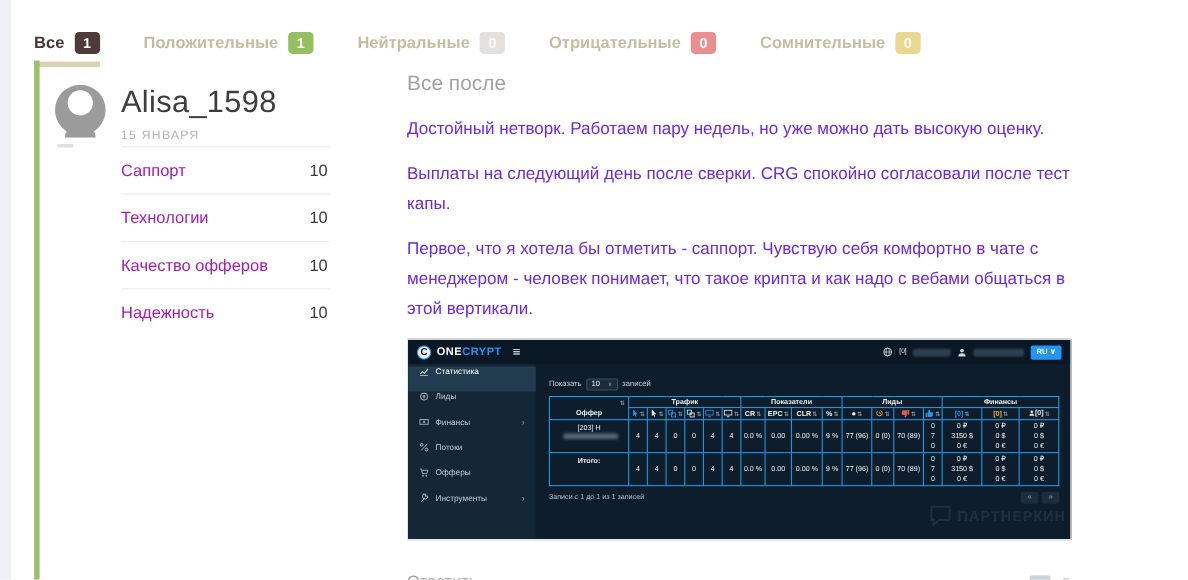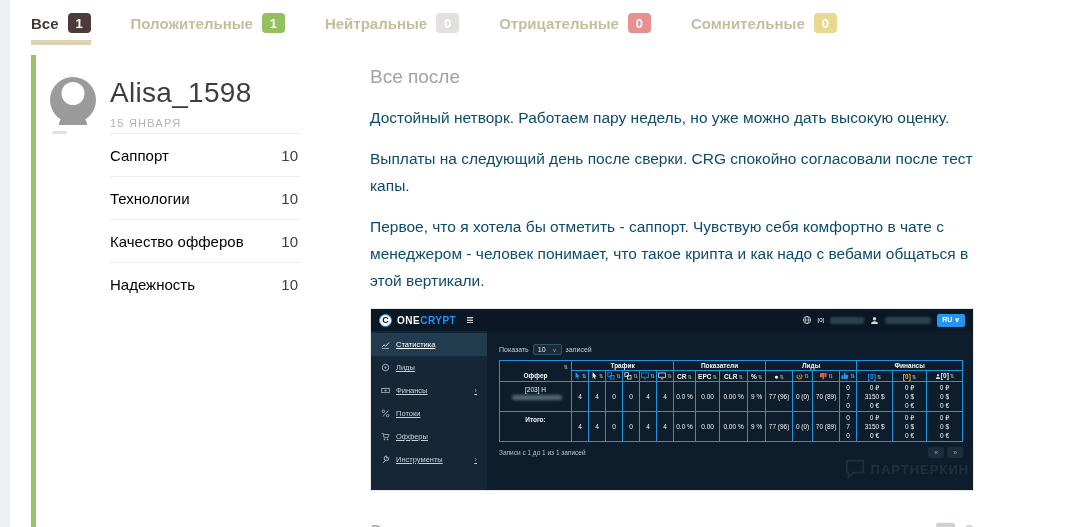--- a/index.html
+++ b/index.html
@@ -1,47 +1,47 @@
 <!DOCTYPE html>
 <html><head>
 <meta charset="utf-8">
 <style>
   * { margin:0; padding:0; box-sizing:border-box; }
   html,body { width:1080px; height:527px; }
   body { font-family:"Liberation Sans","DejaVu Sans",sans-serif; background:#ffffff; position:relative; overflow:hidden; }
   .left-strip { position:absolute; left:0; top:0; width:10px; height:527px; background:#eef0f3; }
 
   
-  .tabs { position:absolute; left:31px; top:13px; display:flex; gap:40px; }
+  .tabs { position:absolute; left:31px; top:29px; display:flex; gap:40px; }
   .tab { position:relative; display:flex; align-items:center; gap:9px; cursor:pointer; padding-bottom:12px; }
   .tab-label { font-size:15px; font-weight:bold; color:#c6bda0; }
   .tab.active .tab-label { color:#473637; }
   .badge { min-width:23px; height:20px; border-radius:4px; display:flex; align-items:center; justify-content:center;
            color:#fff; font-size:13px; font-weight:bold; padding:0 5px; }
   .b-dark { background:#4d3a3a; } .b-green { background:#94c05f; } .b-gray { background:#e2e1de; }
   .b-red { background:#e88f8f; } .b-yellow { background:#e9d88f; }
   .tab.active::after { content:""; position:absolute; left:0; right:0; bottom:0; height:5px; background:#ddd3b4; }
 
   
   .card { position:absolute; left:31px; top:55px; width:270px; }
   .green-bar { position:absolute; left:0; top:0; width:5px; height:472px; background:#9cc168; }
   .avatar-wrap { position:absolute; left:17px; top:22px; width:50px; }
   .avatar-dash { position:absolute; left:21px; top:76px; width:15px; height:3px; border-radius:2px; background:#e0e0e0; }
   .who { position:absolute; left:79px; top:22px; width:190px; }
   .author { font-size:28px; color:#3d3d3d; letter-spacing:.3px; }
   .date { margin-top:8px; font-size:11px; color:#b3b3b3; letter-spacing:1.2px; }
   .ratings { position:absolute; left:79px; top:78px; width:190px; }
   .rating-row { display:flex; justify-content:space-between; border-top:1px solid #ececec; padding:13px 2px 12px 0; }
-  .rating-label { font-size:15px; color:#000000; }
+  .rating-label { font-size:15px; color:#a21caf; }
   .rating-value { font-size:15px; color:#3d3d3d; }
 
   
   .content { position:absolute; left:370px; top:66px; width:604px; }
   .post-title { font-size:19px; font-weight:400; color:#a2a2a2; margin-bottom:16px; }
-  .post-p { font-size:15.5px; color:#0c4a6e; line-height:27px; margin-bottom:14px; }
+  .post-p { font-size:15.5px; color:#6d28d9; line-height:27px; margin-bottom:14px; }
   .reply-row { margin-top:30px; display:flex; justify-content:space-between; align-items:center; }
   .reply-link { font-size:15px; color:#9b9b9b; border-bottom:1px dashed #bdbdbd; padding-bottom:3px; cursor:pointer; }
   .comments { display:flex; align-items:center; gap:9px; }
   .comments-count { font-size:17px; color:#c2c2c2; }
 
   
   .shot { width:604px; height:183px; margin-top:8px; background:#0d1d2b; display:flex; flex-direction:column;
           color:#e8eef2; font-size:7px; border:1px solid #e8e8e8; overflow:hidden; }
   .topbar { height:22px; background:#0a1826; display:flex; align-items:center; padding:0 8px; flex:none; }
   .logo-circle { width:13px; height:13px; border-radius:50%; background:#f4f6f8; color:#0a1826; font-weight:bold;
@@ -49,21 +49,21 @@
   .brand { margin-left:5px; font-size:10px; font-weight:bold; letter-spacing:.5px; }
   .brand .one { color:#fff; } .brand .crypt { color:#2196f3; }
   .burger { margin-left:10px; color:#fff; font-size:12px; line-height:1; cursor:pointer; }
   .top-right { margin-left:auto; display:flex; align-items:center; gap:6px; }
   .blur-block { height:7px; border-radius:2px; background:#33novamente; }
   .blur1 { width:34px; background:#2e4050; filter:blur(1.2px); }
   .blur2 { width:46px; background:#2e4050; filter:blur(1.2px); }
   .ru-btn { background:#2196f3; color:#fff; font-size:7px; font-weight:bold; border-radius:2px; padding:2.5px 5px; cursor:pointer; }
   .shot-body { flex:1; display:flex; min-height:0; }
   .side { width:116px; background:#152636; padding-top:2px; flex:none; }
-  .side-item { height:23px; display:flex; align-items:center; gap:6px; padding:0 10px; color:#c3cfd7; font-size:7.5px; cursor:pointer;text-decoration:underline; }
+  .side-item { height:23px; display:flex; align-items:flex-start; gap:6px; padding:0 10px; color:#c3cfd7; font-size:7.5px; cursor:pointer; }
   .side-item.active { background:#213c4e; color:#ffffff; }
   .side-item .chev { margin-left:auto; color:#8fa2af; font-size:8px; }
   .side-icon { width:9px; height:9px; flex:none; display:flex; }
   .main { flex:1; padding:7px 12px 0 12px; position:relative; }
   .panel-title { display:flex; align-items:center; gap:5px; font-size:10px; font-weight:bold; color:#fff; }
   .show-row { margin-top:6px; display:flex; align-items:center; gap:4px; font-size:7px; color:#c3cfd7; }
   .page-select { background:#1a2c3c; border:1px solid #365065; border-radius:2px; color:#e8eef2; font-size:7px;
                  padding:1px 4px; display:flex; align-items:center; gap:7px; cursor:pointer; }
   table.data { margin-top:5px; border-collapse:collapse; table-layout:fixed; width:463px; }
   table.data th, table.data td { border:1px solid #1e96e0; text-align:center; vertical-align:middle;

